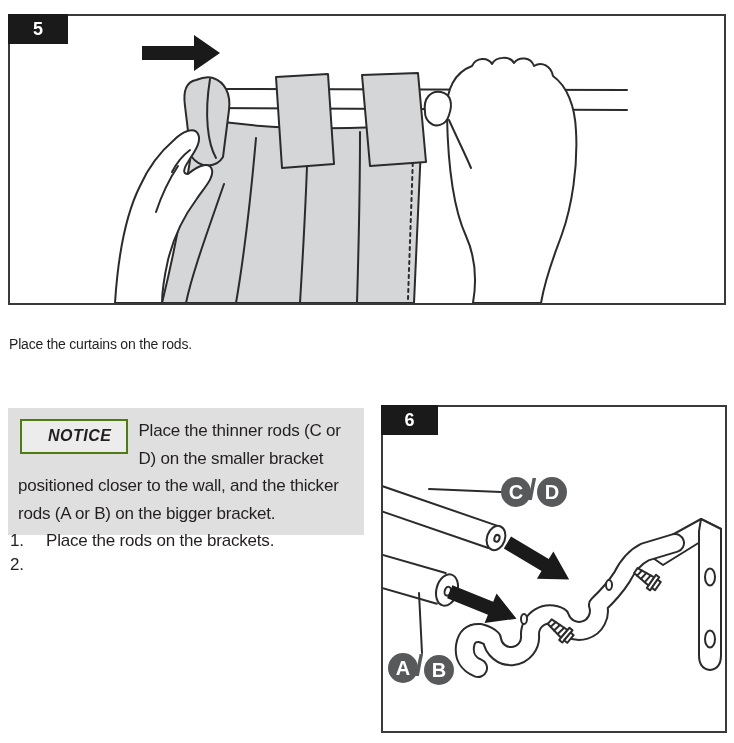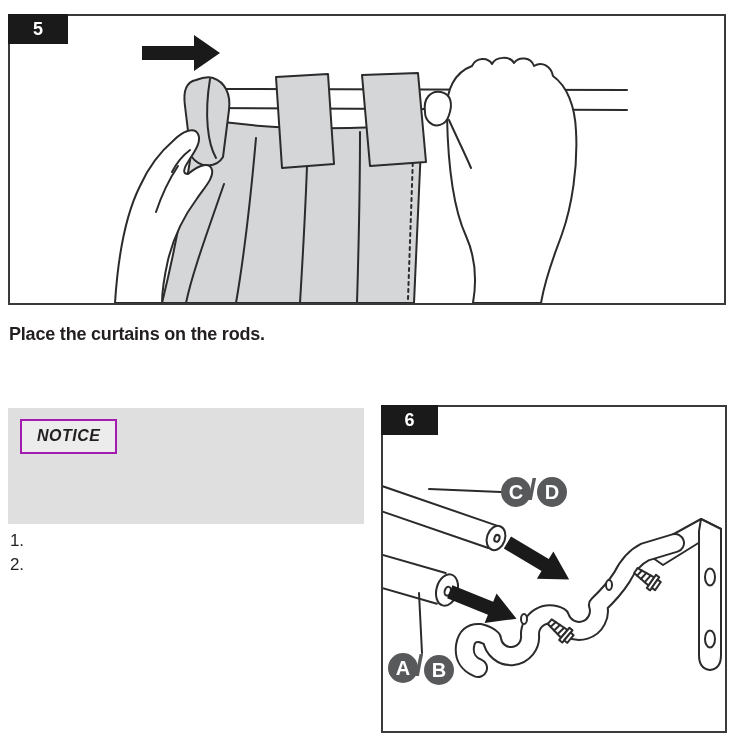--- a/index.html
+++ b/index.html
@@ -18,30 +18,30 @@
   }
   .panel{position:absolute;background:#fff;border:2px solid #3a3a3a;box-sizing:border-box;}
   #fig5{left:8px;top:14px;width:718px;height:291px;}
   #fig6{left:381px;top:405px;width:346px;height:328px;}
   .panel svg{position:absolute;left:0;top:0;}
   .step-badge{
     position:absolute;left:-2px;top:-2px;width:60px;height:30px;
     background:var(--step-box-bg);color:#fff;font-weight:700;font-size:18px;
     display:flex;align-items:center;justify-content:center;z-index:5;
   }
-  .caption{position:absolute;left:9px;top:324px;font-size:18px;letter-spacing:-0.2px;font-weight:bold;}
+  .caption{position:absolute;left:9px;top:336px;font-size:14px;letter-spacing:-0.2px;}
   .notice{
     position:absolute;left:8px;top:408px;width:356px;min-height:116px;box-sizing:border-box;
     background:var(--notice-bg);padding:9px 9px 8px 10px;font-size:17px;line-height:27.5px;
     letter-spacing:-0.2px;
   }
   .notice-label{
-    float:left;border:2px solid #a21caf;background:#ececec;
+    float:left;border:2px solid #4d7c0f;background:#ececec;
     font-style:italic;font-weight:700;font-size:16px;letter-spacing:.5px;
-    padding:1px 15px 2px 15px;margin:2px 10px 3px 2px;
+    padding:1px 15px 2px 26px;margin:2px 10px 3px 2px;
   }
   .ins-list{position:absolute;left:10px;top:529px;font-size:17px;line-height:24px;letter-spacing:-0.2px;}
   .ins-row{display:flex;}
   .ins-num{width:36px;flex:0 0 36px;}
   .badge{
     position:absolute;width:30px;height:30px;border-radius:50%;
     background:var(--label-circle);color:#fff;font-weight:700;font-size:20px;
     display:flex;align-items:center;justify-content:center;z-index:6;
   }
   .slash{
@@ -96,25 +96,27 @@
       <path class="fillw ln" d="M415,96 C413,82 421,74 431,76 C441,78 443,88 439,99 C436,110 425,112 419,106 C415,102 415,99 415,96 Z"></path>
       <path class="ln" d="M439,104 C448,124 456,140 461,152"></path>
     </g>
   </svg>
 </div>
 
 <div class="caption">Place the curtains on the rods.</div>
 
 <div class="notice">
   <span class="notice-label">NOTICE</span>
+  <span>Place the thinner rods (C or D) on the smaller bracket positioned closer to the wall, and the thicker rods (A or B) on the bigger bracket.</span>
 </div>
 
 <div class="ins-list">
   <div class="ins-row">
     <span class="ins-num">1.</span>
+    <span>Place the rods on the brackets.</span>
   </div>
   <div class="ins-row">
     <span class="ins-num">2.</span>
   </div>
 </div>
 
 <div class="panel" id="fig6">
   <div class="step-badge" style="width:57px">6</div>
   <svg width="342" height="324" viewBox="0 0 342 324">
     <defs>

